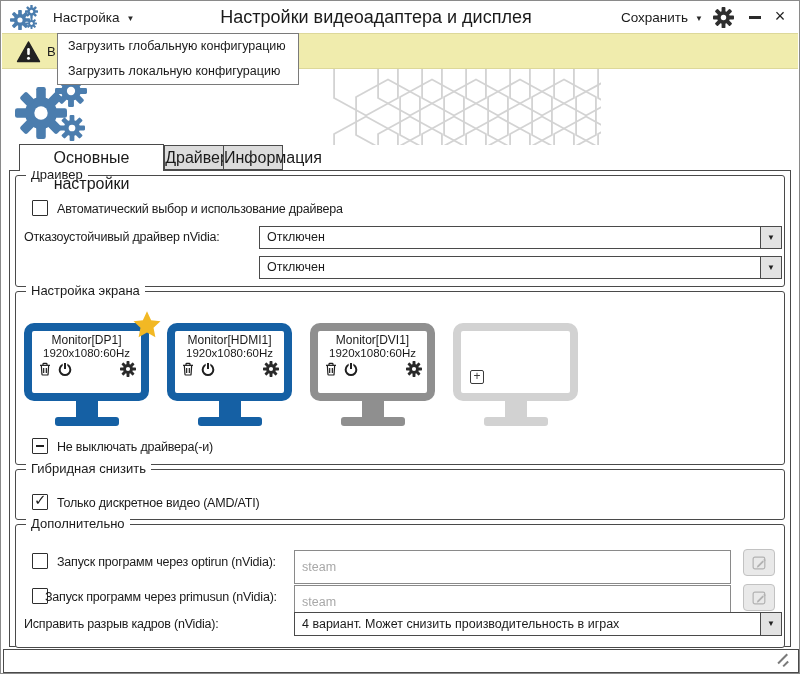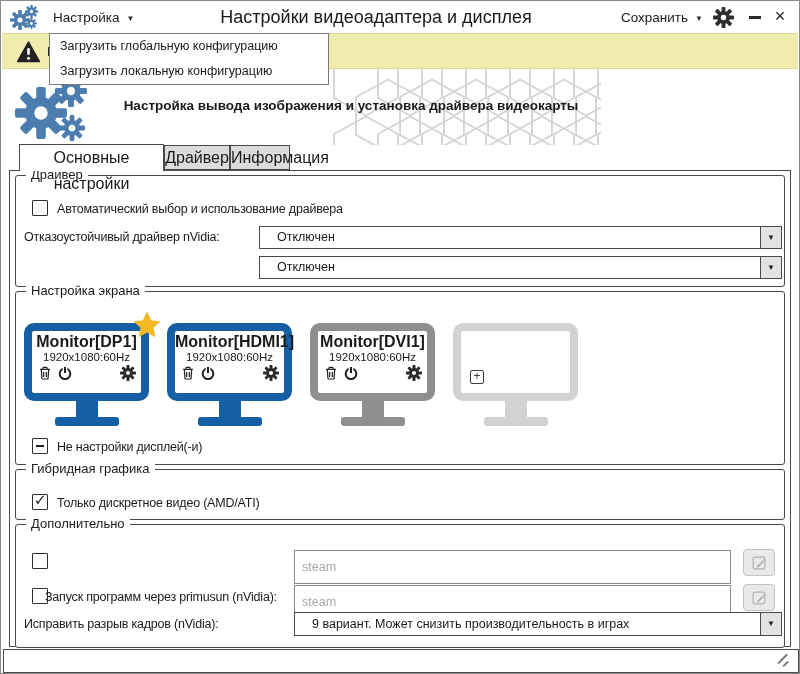--- a/index.html
+++ b/index.html
@@ -22,21 +22,21 @@
   .close-btn { position:absolute; left:766px; top:0; width:26px; height:32px; text-align:center;
                line-height:30px; font-size:18px; color:#222; }
 
   
   .warnbar { position:absolute; left:1px; right:1px; top:32px; height:36px; background:#f0ecad;
              border-top:1px solid #ddd89a; border-bottom:1px solid #ddd89a; }
   .warnbar svg { position:absolute; left:14px; top:6px; width:25px; height:24px; }
   .warnbar span { position:absolute; left:45px; top:0; line-height:36px; font-size:13px; }
 
   
-  .dropdown { position:absolute; left:48px; top:32px; width:280px; background:#fff;
+  .dropdown { position:absolute; left:56px; top:32px; width:242px; background:#fff;
               border:1px solid #7a7a7a; z-index:30; }
   .dd-item { height:25px; line-height:25px; padding:0 10px; font-size:12.5px; white-space:nowrap; }
 
   
   .hexes { position:absolute; left:130px; top:68px; width:470px; height:76px; color:#cfcfcf; }
   .logo-big { position:absolute; left:14px; top:74px; width:74px; height:68px; color:#4b7dae; }
   .header-title { position:absolute; left:100px; top:97px; width:500px; text-align:center;
                   font-weight:bold; font-size:13.5px; z-index:2; }
 
   
@@ -54,38 +54,38 @@
                      font-size:13px; }
 
   
   .lbl { position:absolute; font-size:12.5px; letter-spacing:-0.2px; white-space:nowrap; }
   .cb { position:absolute; width:16px; height:16px; border:1.5px solid #2e2e2e; background:#fff;
         border-radius:1px; }
   .cb .dash { position:absolute; left:3px; top:6px; width:8px; height:2px; background:#222; }
   .cb .check { position:absolute; left:1px; top:-4px; font-family:"DejaVu Sans", sans-serif;
                font-size:15px; font-weight:bold; color:#1a1a1a; }
   .combo { position:absolute; border:1px solid #4a4a4a; background:#fff; display:flex;
-           align-items:stretch;padding-left:10px; }
+           align-items:stretch; }
   .combo .val { flex:1; padding:0 7px; font-size:12.5px; line-height:21px; white-space:nowrap;
                 overflow:hidden; }
   .combo .btn { width:21px; border-left:1px solid #4a4a4a; background:#e3e3e3; text-align:center;
                 font-size:8px; color:#222; line-height:21px; }
   .txt { position:absolute; border:1px solid #8a8a8a; background:#fff; font-size:12.5px;
          padding:16px 7px; font-family:"Liberation Sans", sans-serif; }
   .txt::placeholder { color:#a8a8a8; }
   .edit-btn { position:absolute; left:742px; width:32px; height:27px; background:#e9e9e9;
               border:1px solid #c2c2c2; border-radius:4px; color:#b2b2b2;
               display:flex; align-items:center; justify-content:center; }
   .edit-btn svg { width:17px; height:17px; }
 
   
   .monitor { position:absolute; top:322px; width:125px; }
   .mon-screen { position:relative; width:125px; height:78px; border:8px solid var(--mc);
                 border-radius:10px; background:#fff; }
-  .mon-name { margin-top:2px; text-align:center; font-weight:bold; font-size:16px; white-space:nowrap; }
+  .mon-name { margin-top:2px; text-align:center; font-weight:normal; font-size:12px; white-space:nowrap; }
   .mon-res { text-align:center; font-size:11.5px; white-space:nowrap; }
   .mon-icons { display:flex; align-items:center; gap:4px; padding:2px 5px 0 5px; }
   .mon-icons svg { width:16px; height:16px; }
   .mon-icons .spacer { flex:1; }
   .mon-neck { width:22px; height:16px; background:var(--mc); margin:0 auto; }
   .mon-base { width:64px; height:9px; background:var(--mc); margin:0 auto; border-radius:3px; }
   .star { position:absolute; right:-14px; top:-13px; width:32px; height:32px; z-index:2; }
   .plusbox { position:absolute; left:9px; bottom:9px; width:14px; height:14px;
              border:1.5px solid #3a3a3a; border-radius:2px; color:#3a3a3a; font-size:12px;
              line-height:11px; text-align:center; }
@@ -225,25 +225,24 @@
         <use href="#hex" x="440" y="46"></use>
     </g>
   </svg>
   <svg class="logo-big" viewBox="0 0 74 68">
     <g color="#4b7dae">
       <use href="#gear" x="40" y="0" width="32" height="32"></use>
       <use href="#gear" x="44" y="40" width="26" height="26"></use>
       <use href="#gear" x="0" y="12" width="52" height="52"></use>
     </g>
   </svg>
-  <div class="header-title">Настройка вывода изображения и установка драйвера видеокарты</div>
 
   <div class="tab active">Основные настройки</div>
   <div class="tab inactive" style="left:163px;width:66px">Драйвер</div>
-  <div class="tab inactive" style="left:229px;width:60px">Информация</div>
+  <div class="tab inactive" style="left:222px;width:60px">Информация</div>
 
   <div class="panel"></div>
 
   <div class="group" style="top:174px;height:112px">
     <span class="legend">Драйвер</span>
   </div>
   <div class="cb" style="left:31px;top:199px"></div>
   <div class="lbl" style="left:56px;top:201px">Автоматический выбор и использование драйвера</div>
   <div class="lbl" style="left:23px;top:229px">Отказоустойчивый драйвер nVidia:</div>
   <div class="combo" style="left:258px;top:225px;width:523px;height:23px">
@@ -329,54 +328,55 @@
     <div class="mon-screen">
       <div class="plusbox">+</div>
     </div>
     <div class="mon-neck"></div>
       <div class="mon-base"></div>
   </div>
 
   <div class="cb" style="left:31px;top:437px">
     <span class="dash"></span>
   </div>
-  <div class="lbl" style="left:56px;top:439px">Не настройки дисплей(-и)</div>
+  <div class="lbl" style="left:56px;top:439px">Не выключать драйвера(-и)</div>
 
   <div class="group" style="top:468px;height:51px">
-    <span class="legend">Гибридная графика</span>
+    <span class="legend">Гибридная снизить</span>
   </div>
   <div class="cb" style="left:31px;top:493px">
     <span class="check">✓</span>
   </div>
   <div class="lbl" style="left:56px;top:495px">Только дискретное видео (AMD/ATI)</div>
 
   <div class="group" style="top:523px;height:124px">
     <span class="legend">Дополнительно</span>
   </div>
 
   <div class="cb" style="left:31px;top:552px"></div>
+  <div class="lbl" style="left:56px;top:554px">Запуск программ через optirun (nVidia):</div>
   <input class="txt" style="left: 293px; top: 549px; width: 437px; height: 26px;" type="text" placeholder="steam">
   <div class="edit-btn" style="top:548px">
     <svg viewBox="0 0 24 24">
         <use href="#edit"></use>
       </svg>
   </div>
 
   <div class="cb" style="left:31px;top:587px"></div>
   <div class="lbl" style="left:44px;top:589px">Запуск программ через primusun (nVidia):</div>
   <input class="txt" style="left: 293px; top: 584px; width: 437px; height: 26px;" type="text" placeholder="steam">
   <div class="edit-btn" style="top:583px">
     <svg viewBox="0 0 24 24">
         <use href="#edit"></use>
       </svg>
   </div>
 
   <div class="lbl" style="left:23px;top:616px">Исправить разрыв кадров (nVidia):</div>
   <div class="combo" style="left:293px;top:611px;width:488px;height:24px">
-    <span class="val" style="line-height:22px">9 вариант. Может снизить производительность в играх</span>
+    <span class="val" style="line-height:22px">4 вариант. Может снизить производительность в играх</span>
     <span class="btn" style="line-height:22px">▼</span>
   </div>
 
   <div class="statusbar">
     <div class="grip">
         <i></i>
         <i></i>
       </div>
   </div>
 

